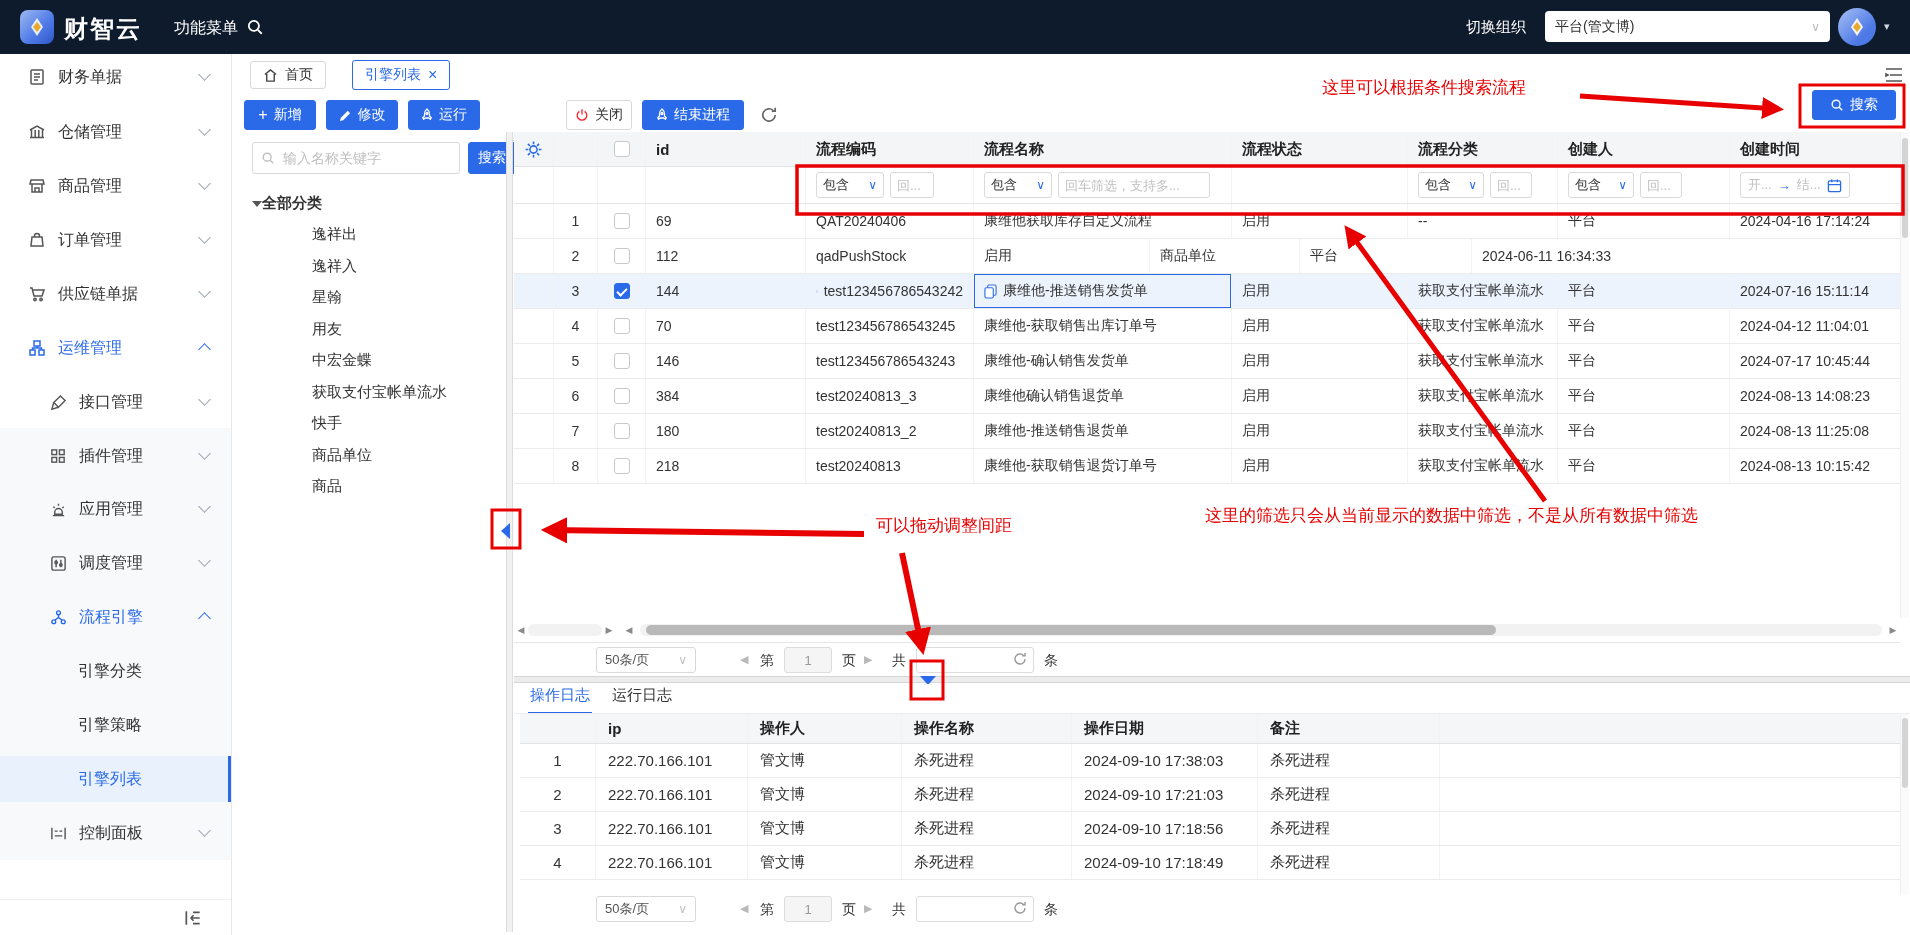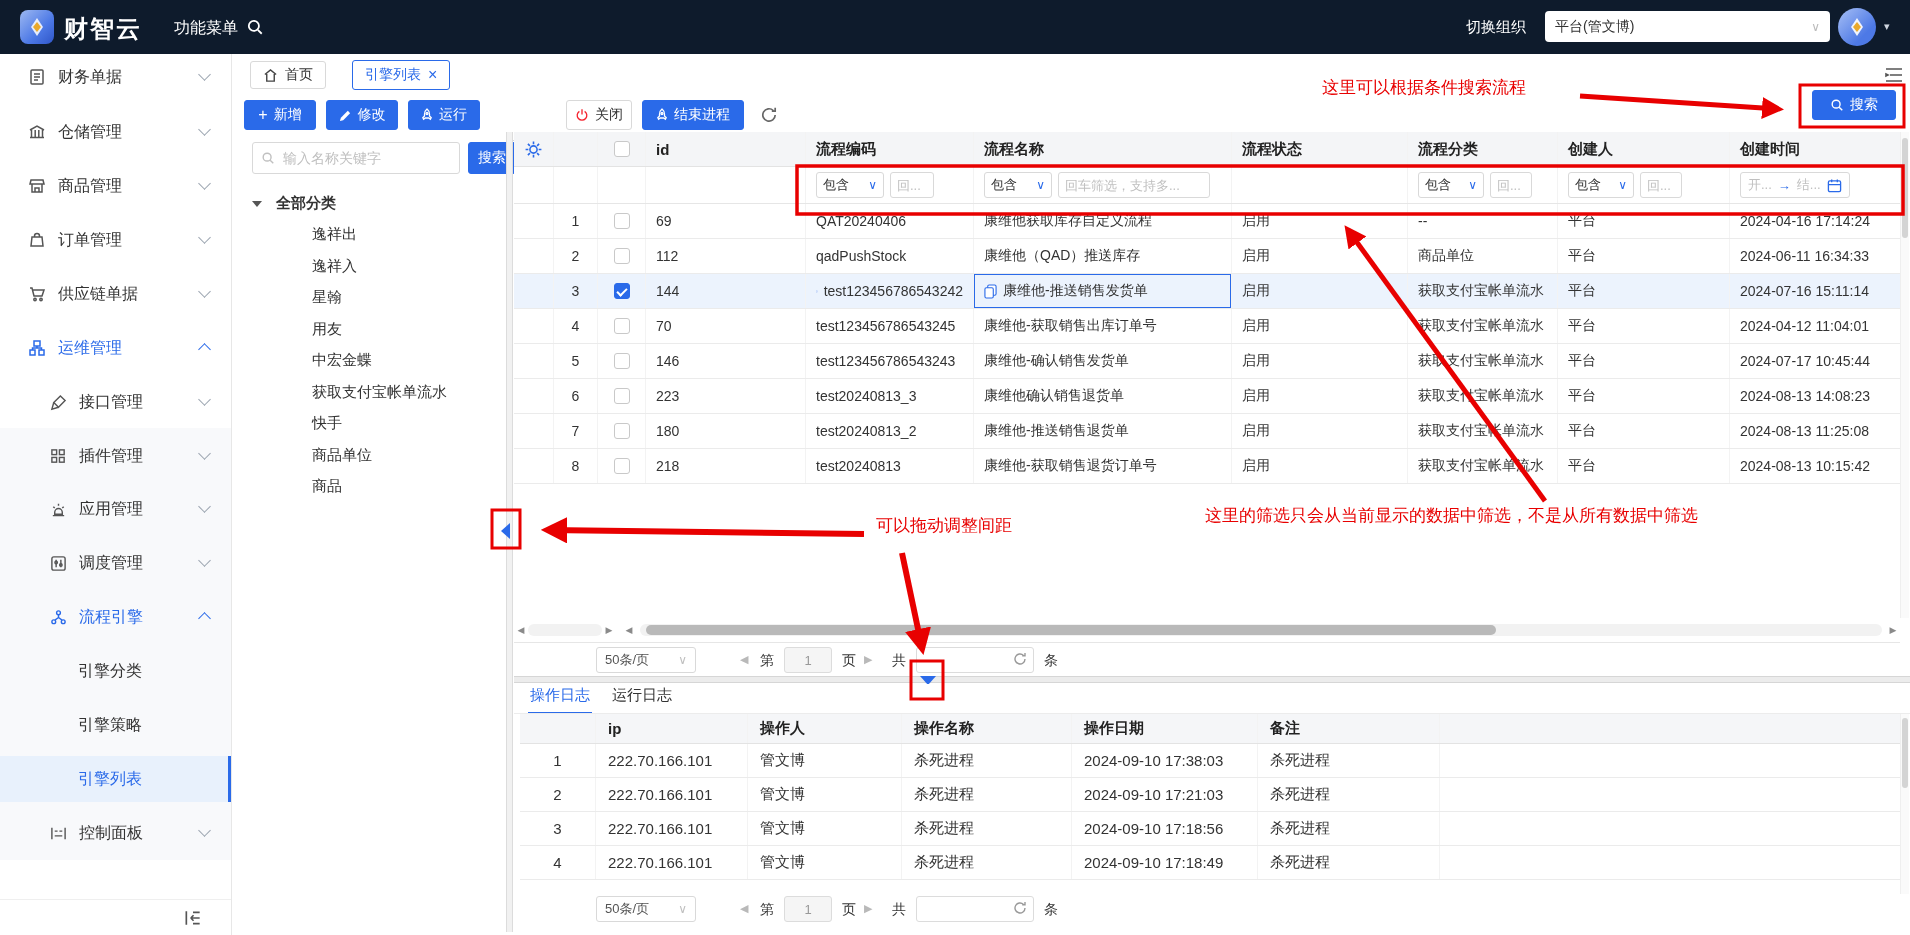--- a/index.html
+++ b/index.html
@@ -38,21 +38,21 @@
   .tab.active{border-color:#2a6ae9;color:#2a6ae9;height:30px;top:6px;}
   .toolbar{left:232px;top:96px;width:1678px;height:36px;background:#fff;}
   .btn{position:absolute;top:4px;height:30px;border-radius:3px;display:flex;align-items:center;justify-content:center;gap:6px;font-size:14px;box-sizing:border-box;cursor:pointer;}
   .btn.blue{background:#2a6ae9;color:#fff;border:1px solid #2a6ae9;}
   .btn.white{background:#fff;color:#333;border:1px solid #d9d9d9;}
   
   .treepanel{left:232px;top:132px;width:274px;height:488px;background:#fff;}
   .search-inp{position:absolute;left:20px;top:10px;width:208px;height:32px;border:1px solid #d9d9d9;border-radius:3px;box-sizing:border-box;display:flex;align-items:center;padding:0 8px;gap:6px;background:#fff;}
   .search-inp input{border:0;outline:0;width:150px;font-size:14px;font-family:inherit;color:#333;}
   .search-inp input::placeholder{color:#bfbfbf;}
-  .tree-root{position:absolute;left:20px;top:62px;display:flex;align-items:center;gap:14px;font-size:15px;font-weight:bold;color:#333;cursor:pointer;}
+  .tree-root{position:absolute;left:20px;top:62px;display:flex;align-items:center;gap:0;font-size:15px;font-weight:bold;color:#333;cursor:pointer;}
   .tri-down{width:0;height:0;border-left:5px solid transparent;border-right:5px solid transparent;border-top:6px solid #555;}
   .tree-item{position:absolute;left:80px;font-size:15px;color:#333;cursor:pointer;white-space:nowrap;}
   
   .vsplit{left:506px;top:132px;width:7px;height:800px;background:#f1f1f1;border-left:1px solid #dcdcdc;border-right:1px solid #dcdcdc;box-sizing:border-box;}
   .vhandle{left:501px;top:523px;width:0;height:0;border-top:8px solid transparent;border-bottom:8px solid transparent;border-right:9px solid #2a6ae9;cursor:pointer;}
   .hsplit{left:514px;top:676px;width:1396px;height:7px;background:#ececec;border-top:1px solid #d6d6d6;border-bottom:1px solid #d6d6d6;box-sizing:border-box;}
   .hhandle{left:920px;top:676px;width:0;height:0;border-left:8px solid transparent;border-right:8px solid transparent;border-top:9px solid #2a6ae9;cursor:pointer;}
   
   .mtable{left:514px;top:132px;width:1386px;height:486px;background:#fff;}
   .mhead{display:flex;height:34px;background:#f4f5f7;border-bottom:1px solid #e3e3e3;align-items:center;font-size:15px;font-weight:bold;color:#222;}
@@ -450,21 +450,20 @@
         <div class="mc c9">2024-04-16 17:14:24</div>
       </div>
     <div class="mrow">
         <div class="mc c0"></div>
         <div class="mc c1">2</div>
         <div class="mc c2">
           <span class="cb"></span>
         </div>
         <div class="mc c3">112</div>
         <div class="mc c4">qadPushStock</div>
-        <div class="mc c5">康维他（QAD）推送库存</div>
         <div class="mc c6">启用</div>
         <div class="mc c7">商品单位</div>
         <div class="mc c8">平台</div>
         <div class="mc c9">2024-06-11 16:34:33</div>
       </div>
     <div class="mrow sel">
       <div class="mc c0"></div>
         <div class="mc c1">3</div>
       <div class="mc c2">
           <span class="cb checked"></span>
@@ -516,21 +515,21 @@
         <div class="mc c7">获取支付宝帐单流水</div>
         <div class="mc c8">平台</div>
         <div class="mc c9">2024-07-17 10:45:44</div>
       </div>
     <div class="mrow">
         <div class="mc c0"></div>
         <div class="mc c1">6</div>
         <div class="mc c2">
           <span class="cb"></span>
         </div>
-        <div class="mc c3">223</div>
+        <div class="mc c3">384</div>
         <div class="mc c4">test20240813_3</div>
         <div class="mc c5">康维他确认销售退货单</div>
         <div class="mc c6">启用</div>
         <div class="mc c7">获取支付宝帐单流水</div>
         <div class="mc c8">平台</div>
         <div class="mc c9">2024-08-13 14:08:23</div>
       </div>
     <div class="mrow">
         <div class="mc c0"></div>
         <div class="mc c1">7</div>

